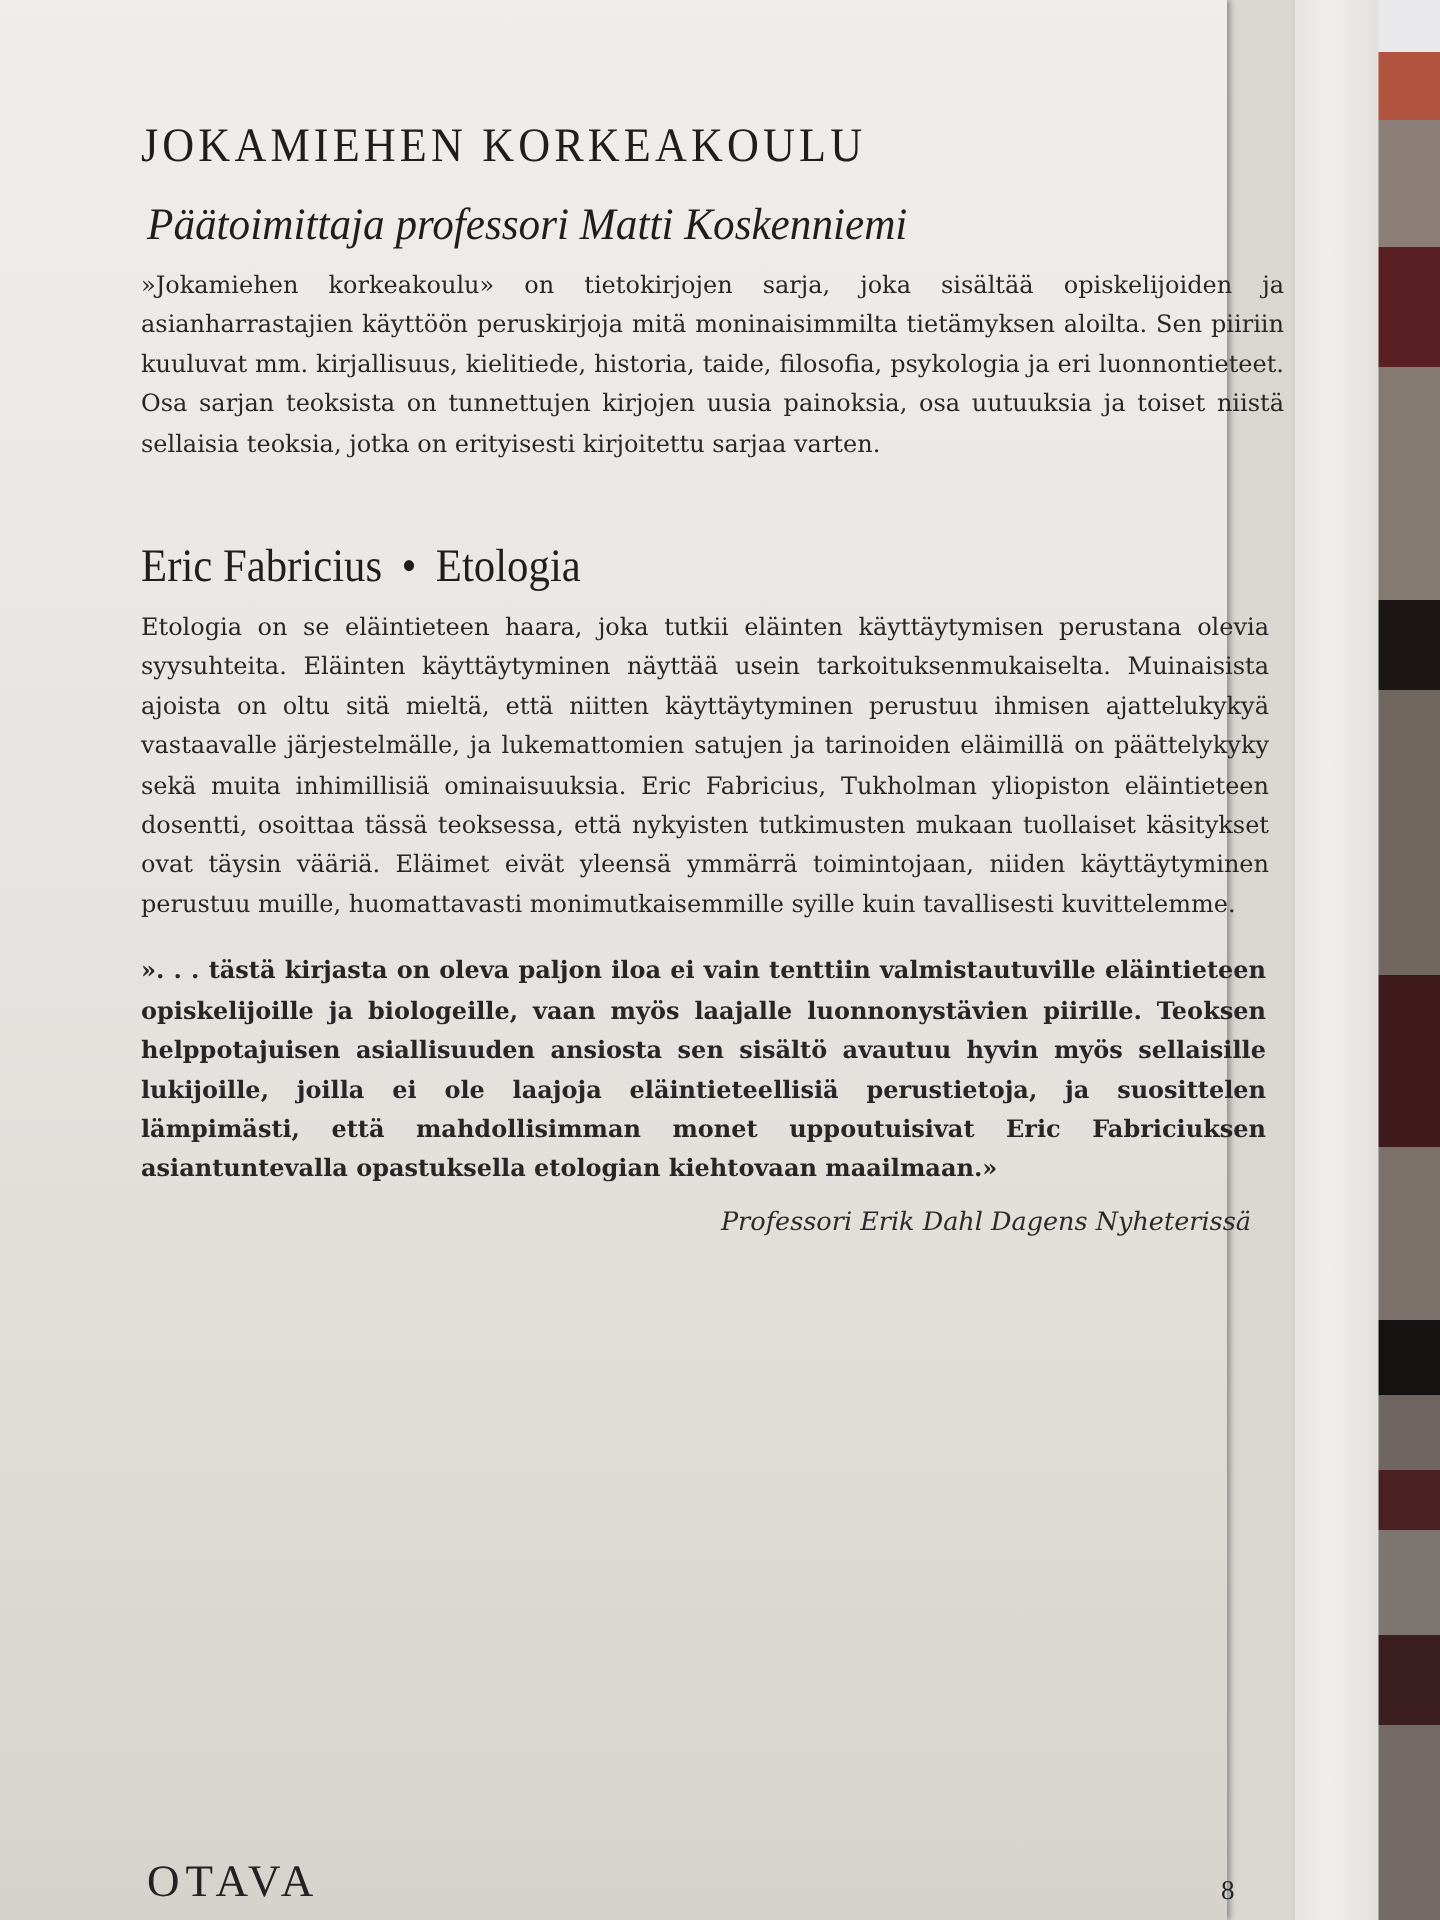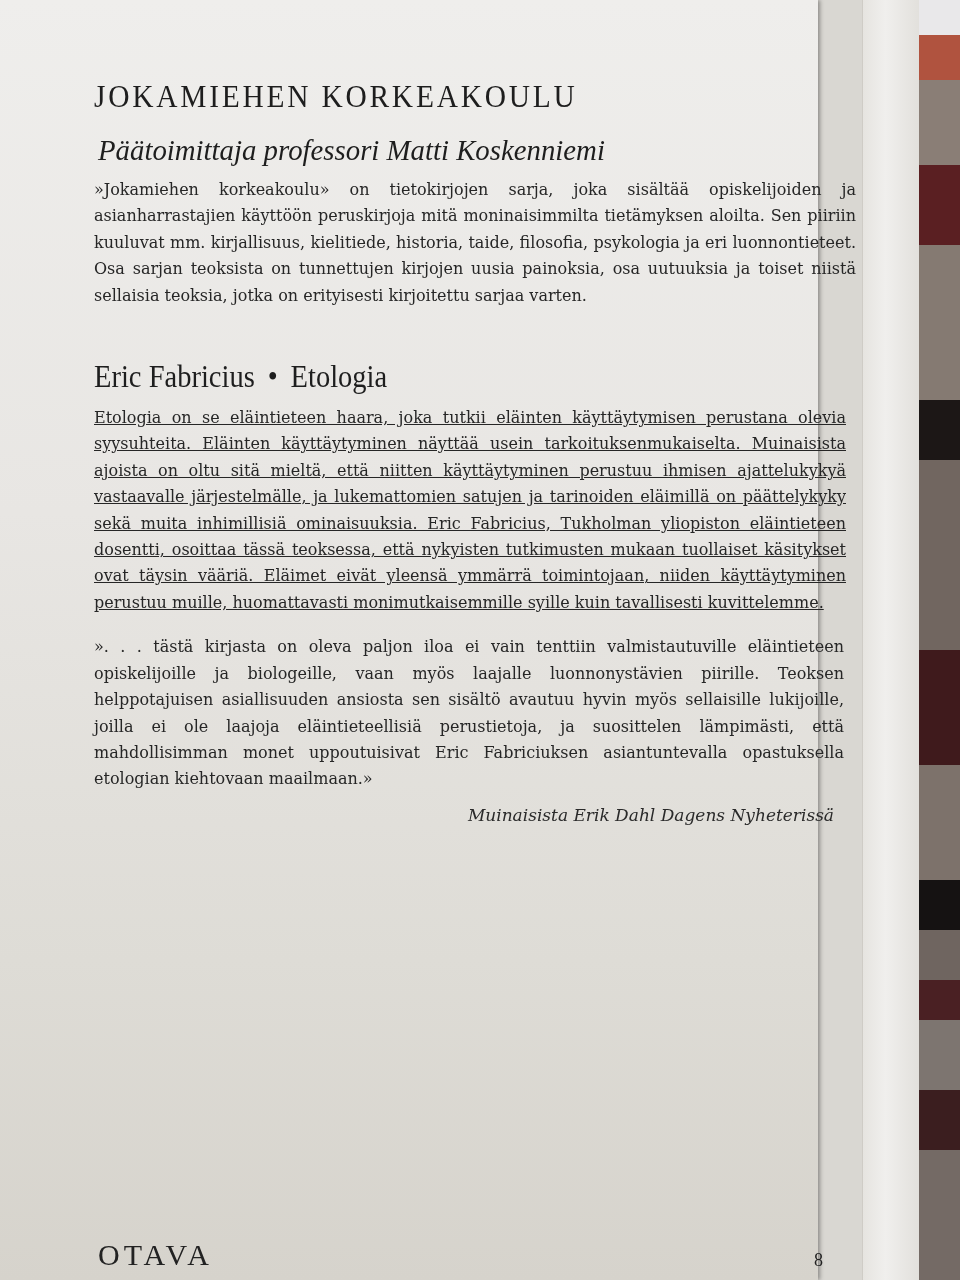--- a/index.html
+++ b/index.html
@@ -101,25 +101,25 @@
       margin: 50px 0 10px 0;
       white-space: nowrap;
       transform: scaleX(0.92);
       transform-origin: left;
     }
     .book-title .dot {
       margin: 0 14px;
     }
     .para.desc {
       width: 752px;
-      text-decoration: underline;
     }
     .para.quote {
       margin-top: 18px;
       width: 750px;
+      font-weight: bold;
     }
     .quote-source {
       font-family: "DejaVu Serif", serif;
       font-style: italic;
       font-size: 17px;
       color: #2a2a2a;
       text-align: right;
       width: 740px;
       margin-top: 12px;
     }
@@ -153,18 +153,18 @@
     <div class="series-title">JOKAMIEHEN KORKEAKOULU</div>
     <div class="editor">Päätoimittaja professori Matti Koskenniemi</div>
     <p class="para intro">»Jokamiehen korkeakoulu» on tietokirjojen sarja, joka sisältää opiskelijoiden ja asianharrastajien käyttöön peruskirjoja mitä moninaisimmilta tietämyksen aloilta. Sen piiriin kuuluvat mm. kirjallisuus, kielitiede, historia, taide, filosofia, psykologia ja eri luonnontieteet. Osa sarjan teoksista on tunnettujen kirjojen uusia painoksia, osa uutuuksia ja toiset niistä sellaisia teoksia, jotka on erityisesti kirjoitettu sarjaa varten.</p>
 
     <div class="book-title">
       <span>Eric Fabricius</span><span class="dot">•</span><span>Etologia</span>
     </div>
     <p class="para desc">Etologia on se eläintieteen haara, joka tutkii eläinten käyttäytymisen perustana olevia syysuhteita. Eläinten käyttäytyminen näyttää usein tarkoituksenmukaiselta. Muinaisista ajoista on oltu sitä mieltä, että niitten käyttäytyminen perustuu ihmisen ajattelukykyä vastaavalle järjestelmälle, ja lukemattomien satujen ja tarinoiden eläimillä on päättelykyky sekä muita inhimillisiä ominaisuuksia. Eric Fabricius, Tukholman yliopiston eläintieteen dosentti, osoittaa tässä teoksessa, että nykyisten tutkimusten mukaan tuollaiset käsitykset ovat täysin vääriä. Eläimet eivät yleensä ymmärrä toimintojaan, niiden käyttäytyminen perustuu muille, huomattavasti monimutkaisemmille syille kuin tavallisesti kuvittelemme.</p>
 
     <p class="para quote">». . . tästä kirjasta on oleva paljon iloa ei vain tenttiin valmistautuville eläintieteen opiskelijoille ja biologeille, vaan myös laajalle luonnonystävien piirille. Teoksen helppotajuisen asiallisuuden ansiosta sen sisältö avautuu hyvin myös sellaisille lukijoille, joilla ei ole laajoja eläintieteellisiä perustietoja, ja suosittelen lämpimästi, että mahdollisimman monet uppoutuisivat Eric Fabriciuksen asiantuntevalla opastuksella etologian kiehtovaan maailmaan.»</p>
-    <div class="quote-source">Muinaisista Erik Dahl Dagens Nyheterissä</div>
+    <div class="quote-source">Professori Erik Dahl Dagens Nyheterissä</div>
   </div>
 
   <div class="publisher">OTAVA</div>
   <div class="page-number">8</div>
 </div>
 
 </body></html>

